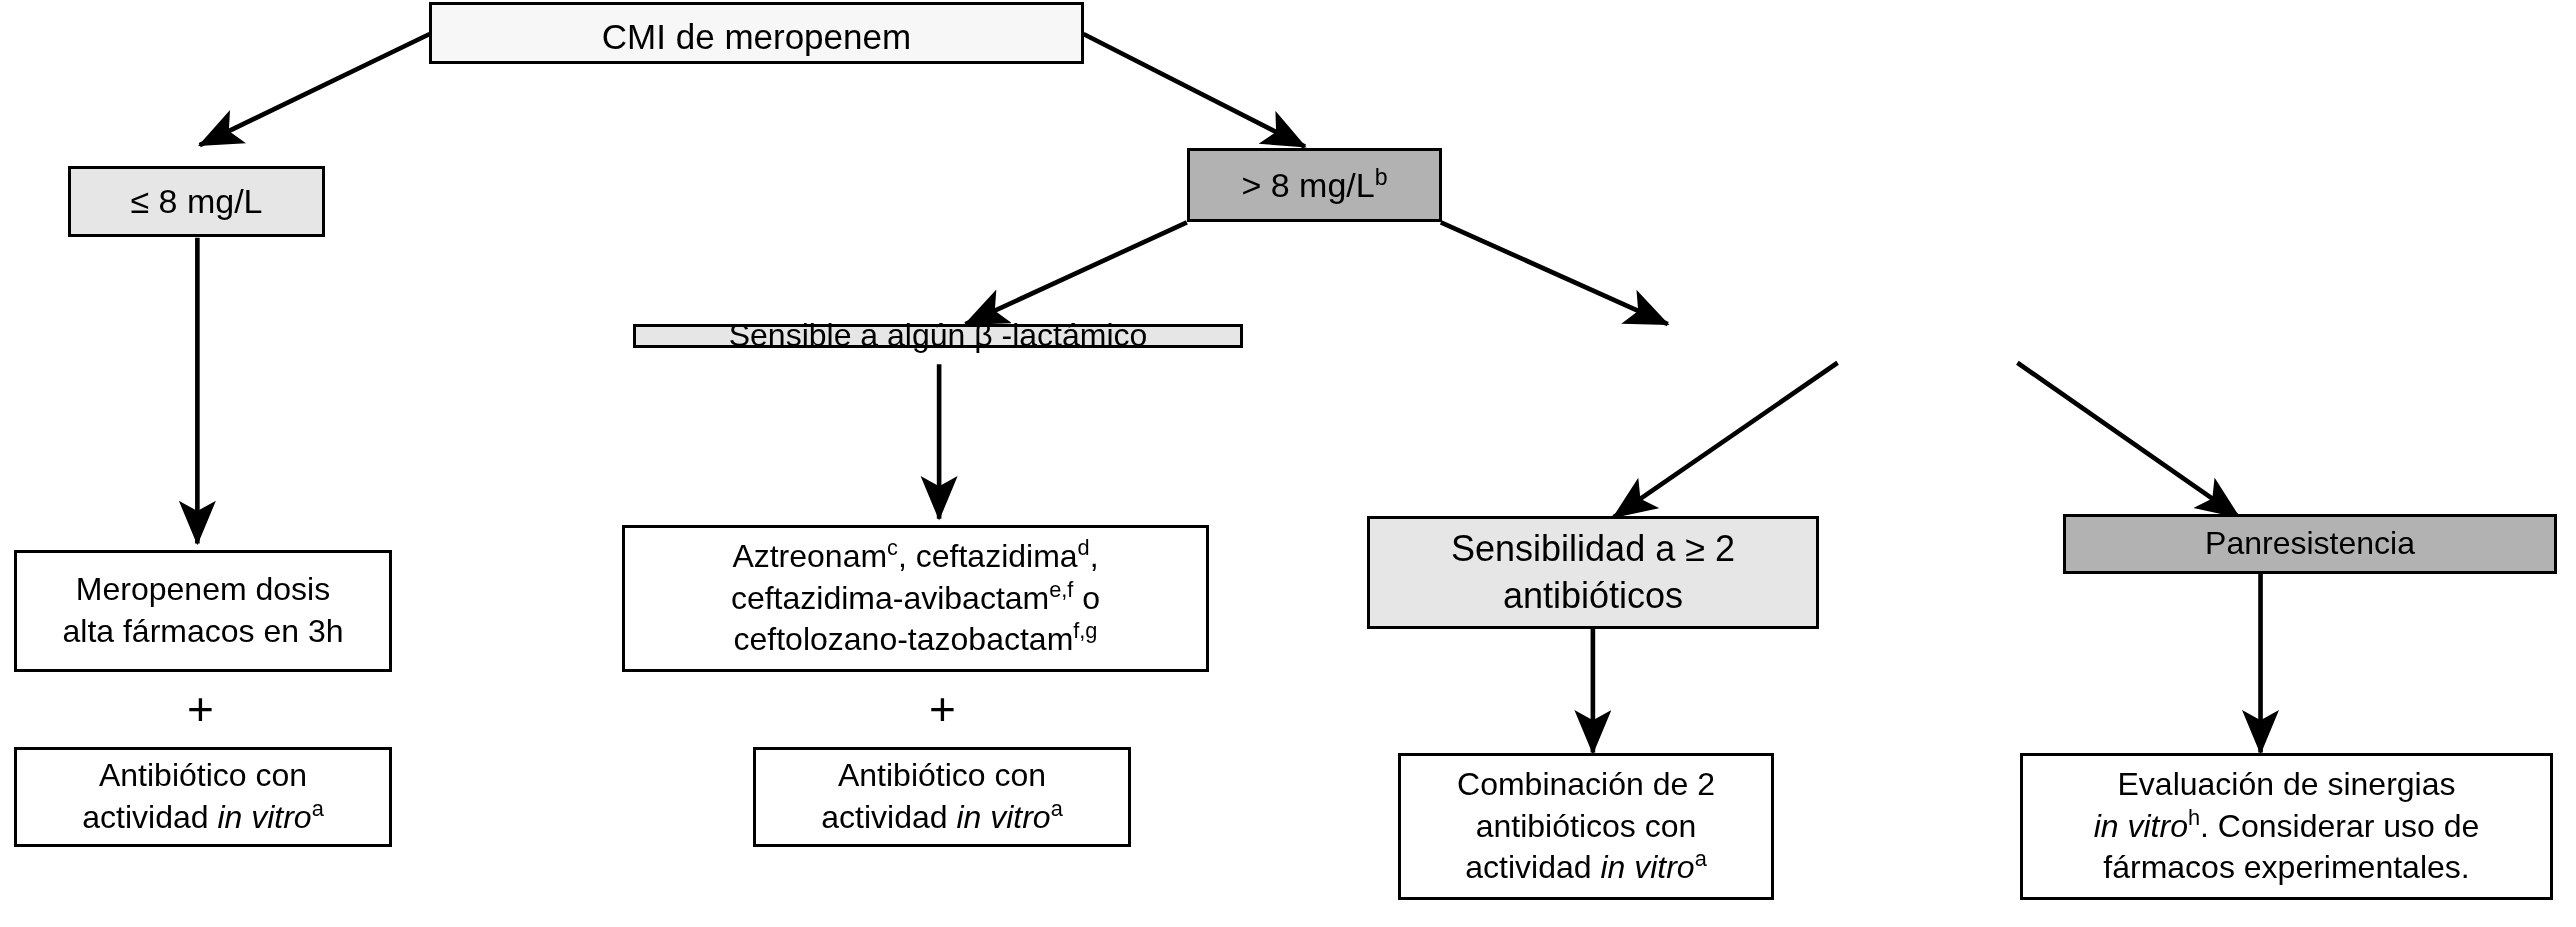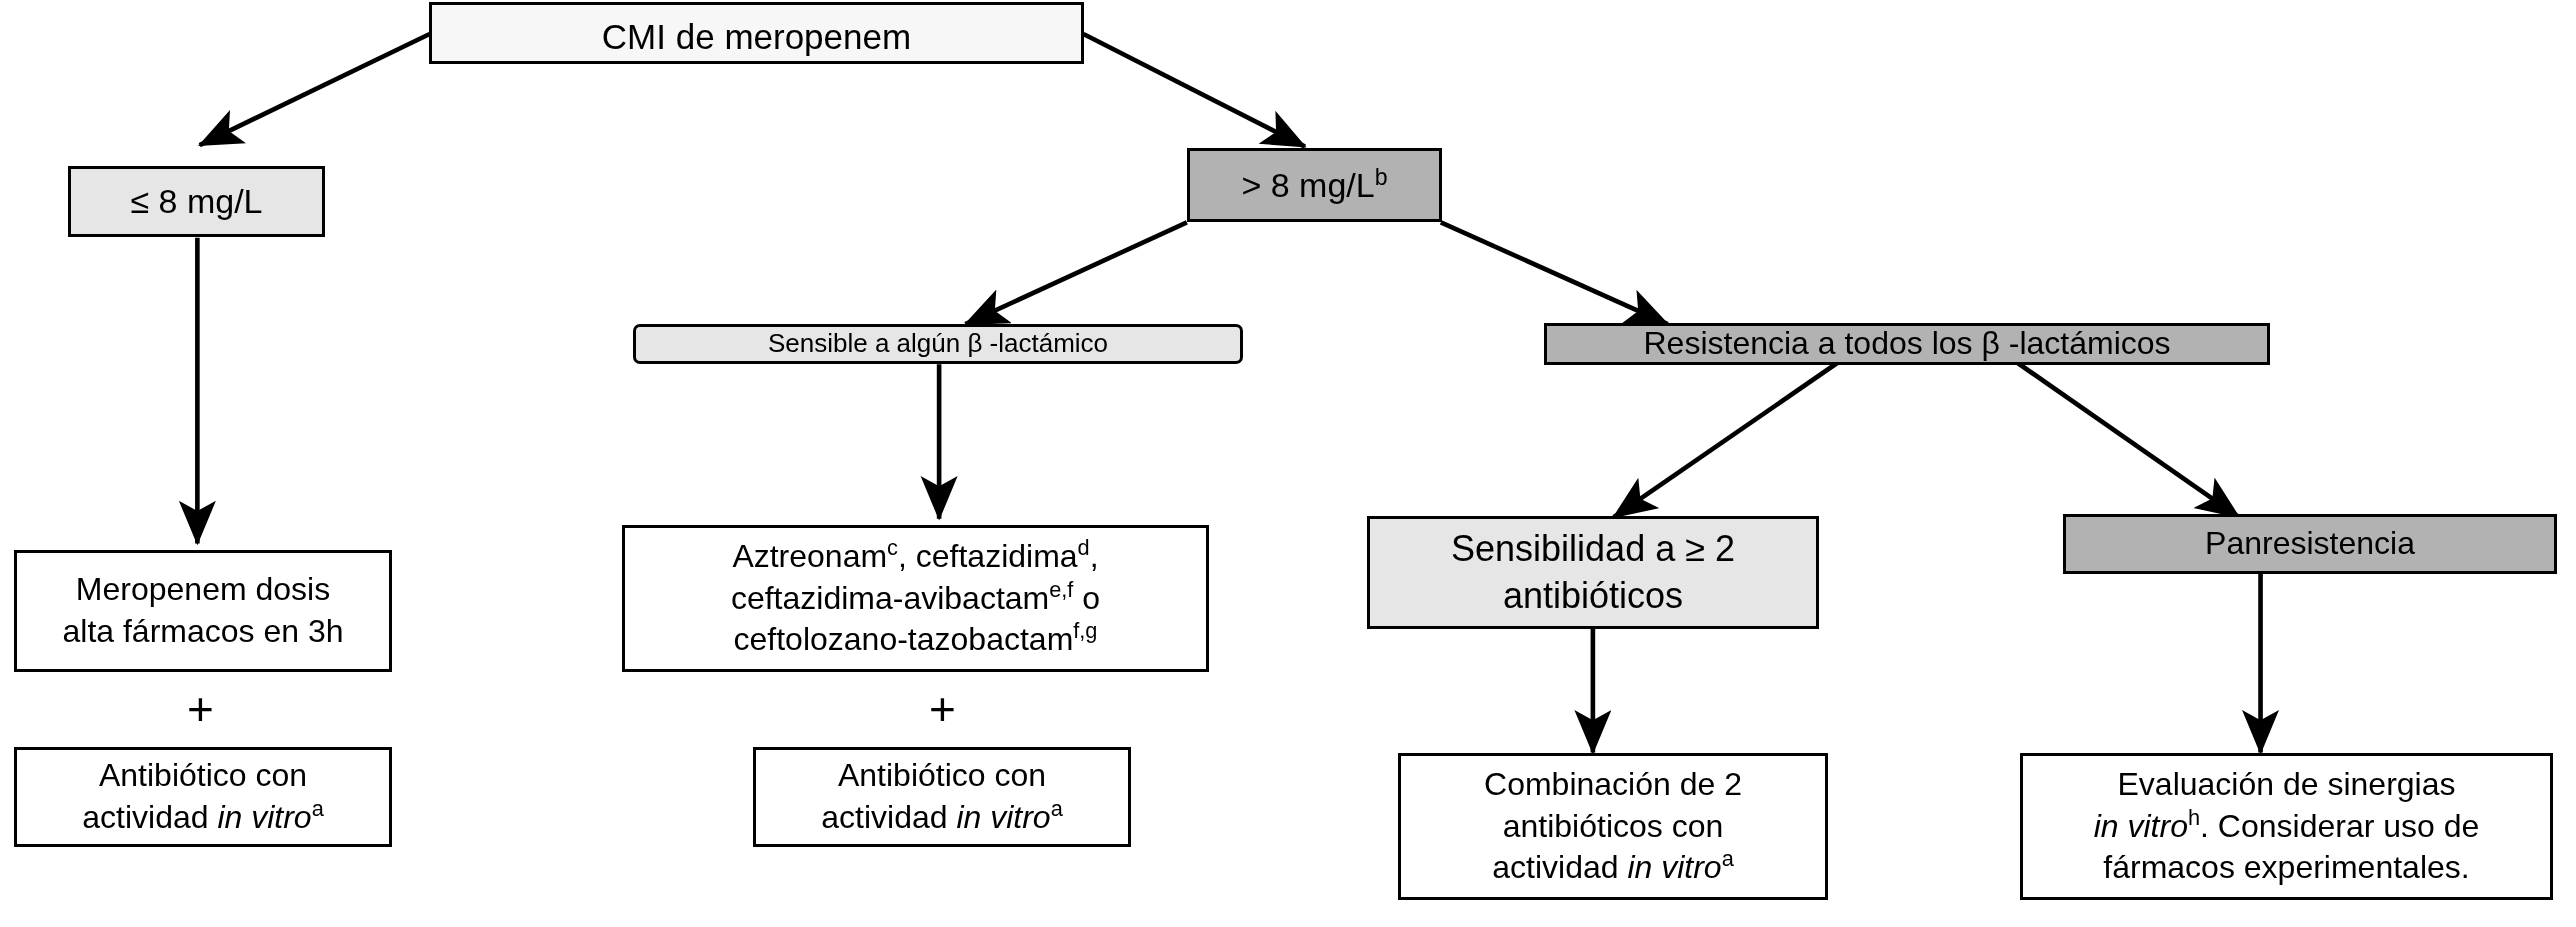--- a/index.html
+++ b/index.html
@@ -98,27 +98,24 @@
   <div class="node-box fill-light" style="left:68px; top:166px; width:257px; height:71px; font-size:34px;">
     <span class="node-text">≤ 8 mg/L</span>
   </div>
 
   <div class="node-box fill-dark" style="left:1187px; top:148px; width:255px; height:74px; font-size:34px;justify-content:center;">
     <span class="node-text">
       <span>&gt; 8 mg/L</span><span class="sup">b</span>
     </span>
   </div>
 
-  <div class="node-box fill-light" style="left:633px; top:324px; width:610px; height:40px; font-size:26px;border-radius:7px;">
+  <div class="node-box fill-light" style="left:633px; top:324px; width:610px; height:24px; font-size:32px;">
     <span class="node-text">Sensible a algún β -lactámico</span>
   </div>
 
-  <div class="node-box fill-dark" style="left:1544px; top:323px; width:726px; height:42px; font-size:32px;">
-    <span class="node-text">Resistencia a todos los β -lactámicos</span>
-  </div>
 
   <div class="node-box fill-white" style="left:14px; top:550px; width:378px; height:122px; font-size:32px;">
     <span class="node-text">
       <span>Meropenem dosis</span><br>
       <span>alta fármacos en 3h</span>
     </span>
   </div>
 
   <div class="plus-sign" style="left:154px; top:686px; width:93px; font-size:46px;">+</div>
 
@@ -150,21 +147,21 @@
     <span class="node-text">
       <span>Sensibilidad a ≥ 2</span><br>
       <span>antibióticos</span>
     </span>
   </div>
 
   <div class="node-box fill-dark" style="left:2063px; top:514px; width:494px; height:60px; font-size:32px;justify-content:center;">
     <span class="node-text">Panresistencia</span>
   </div>
 
-  <div class="node-box fill-white" style="left:1398px; top:753px; width:430px; height:147px; font-size:32px;">
+  <div class="node-box fill-white" style="left:1398px; top:753px; width:376px; height:147px; font-size:32px;">
     <span class="node-text">
       <span>Combinación de 2</span><br>
       <span>antibióticos con</span><br>
       <span>actividad </span><span class="ital">in vitro</span><span class="sup">a</span>
     </span>
   </div>
 
   <div class="node-box fill-white" style="left:2020px; top:753px; width:533px; height:147px; font-size:32px;">
     <span class="node-text">
       <span>Evaluación de sinergias</span><br>

